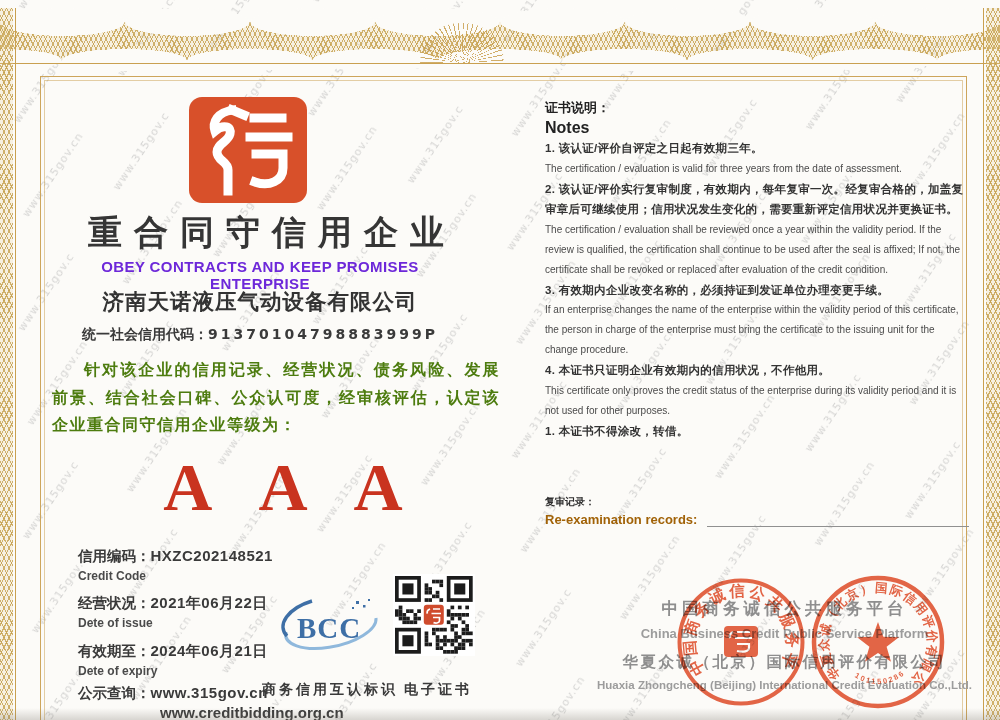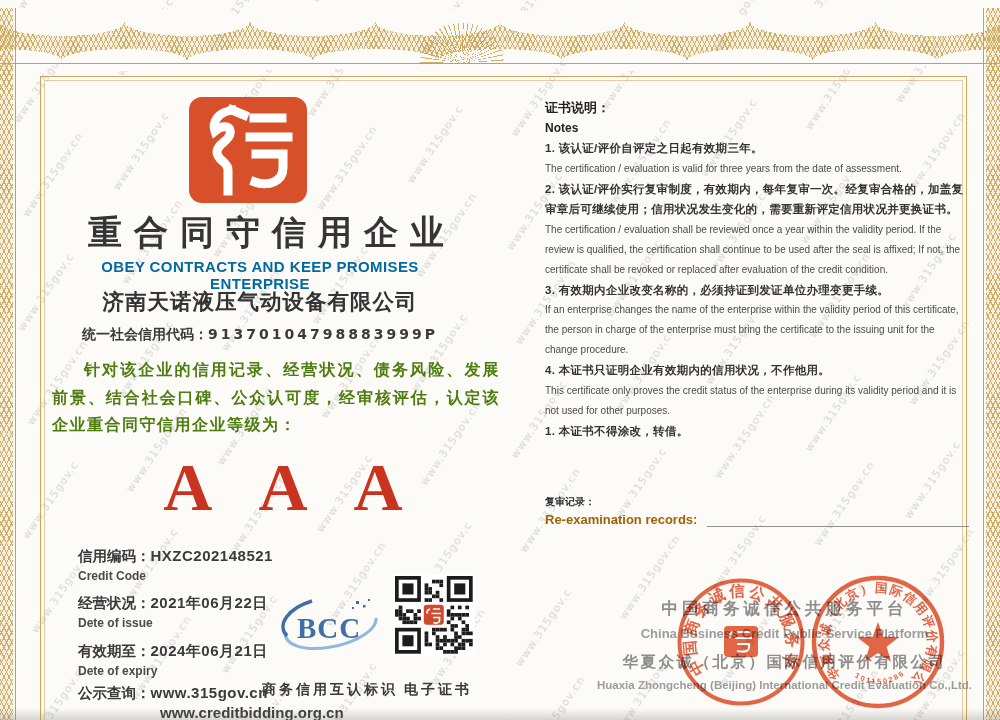--- a/index.html
+++ b/index.html
@@ -37,39 +37,39 @@
   .frame{left:40px;top:76px;width:925px;height:700px;border:1.2px solid #cda55b;z-index:2;}
   .frame::after{content:'';position:absolute;inset:3px;border:1px solid rgba(201,160,80,.5);}
   .bottom-shadow{left:0;top:708px;width:1000px;height:12px;z-index:5;
       background:linear-gradient(to bottom, rgba(120,115,105,0), rgba(120,115,105,.28));}
 
   
   .z3{z-index:3;}
   .title-cn{left:50px;top:210px;width:420px;text-align:center;font-size:34px;font-weight:900;
       letter-spacing:12px;padding-left:12px;color:#353535;}
   .title-en{left:50px;top:258px;width:420px;text-align:center;font-size:15px;font-weight:700;
-      color:#0369a1;letter-spacing:.4px;}
+      color:#6d28d9;letter-spacing:.4px;}
   .company{left:50px;top:287px;width:420px;text-align:center;font-size:21.5px;font-weight:700;
       letter-spacing:1px;color:#333;}
   .uscc{left:50px;top:326px;width:420px;text-align:center;font-size:14px;font-weight:700;color:#3a3a3a;}
   .uscc .val{letter-spacing:3px;font-family:"DejaVu Sans",sans-serif;}
   .para{left:52px;top:356px;width:448px;font-size:16px;font-weight:600;line-height:1.72;
       letter-spacing:1.5px;text-indent:2em;color:#4d7c0f;text-align:justify;}
   .rating{left:50px;top:436px;width:420px;text-align:center;font-family:"Liberation Serif",serif;
       font-size:68px;font-weight:700;color:var(--rating_red);letter-spacing:46px;padding-left:46px;margin-top:12px;}
   .inforow{left:78px;font-size:14.5px;font-weight:700;color:#3a3a3a;}
   .inforow .val{font-size:15px;letter-spacing:.5px;}
   .infosub{left:78px;font-size:12px;font-weight:700;color:#4a4a4a;}
   .query2{left:160px;font-size:15px;font-weight:700;color:#3a3a3a;}
   .caption{font-size:14px;font-weight:700;letter-spacing:3px;color:#3a3a3a;}
 
   
   .notes-block{left:545px;top:97px;width:420px;}
   .h-cn{font-size:13px;font-weight:700;color:#222;line-height:21px;}
-  .h-en{font-size:12px;font-weight:700;color:#222;line-height:20px;}
+  .h-en{font-size:16px;font-weight:700;color:#222;line-height:20px;}
   .item-cn{font-size:11.5px;font-weight:600;color:#333;line-height:20.5px;letter-spacing:.3px;}
   .item-en{font-size:10px;font-weight:400;color:#4a4a4a;line-height:20px;}
   .review-block{left:545px;top:492px;}
   .rev-cn{font-size:10px;font-weight:700;color:#2d2d2d;line-height:20px;}
   .rev-row{display:flex;align-items:flex-end;}
   .rev-en{font-size:13px;font-weight:700;color:#a16207;}
   .rev-line{width:262px;border-bottom:1px solid #909090;height:14px;margin-left:10px;}
   .issuer-block{left:592px;top:598px;width:385px;text-align:center;}
   .iss-cn1{font-size:16.5px;font-weight:700;color:#8e8e8e;letter-spacing:4px;}
   .iss-en1{font-size:13px;font-weight:700;color:#9c9c9c;margin-top:6px;}

